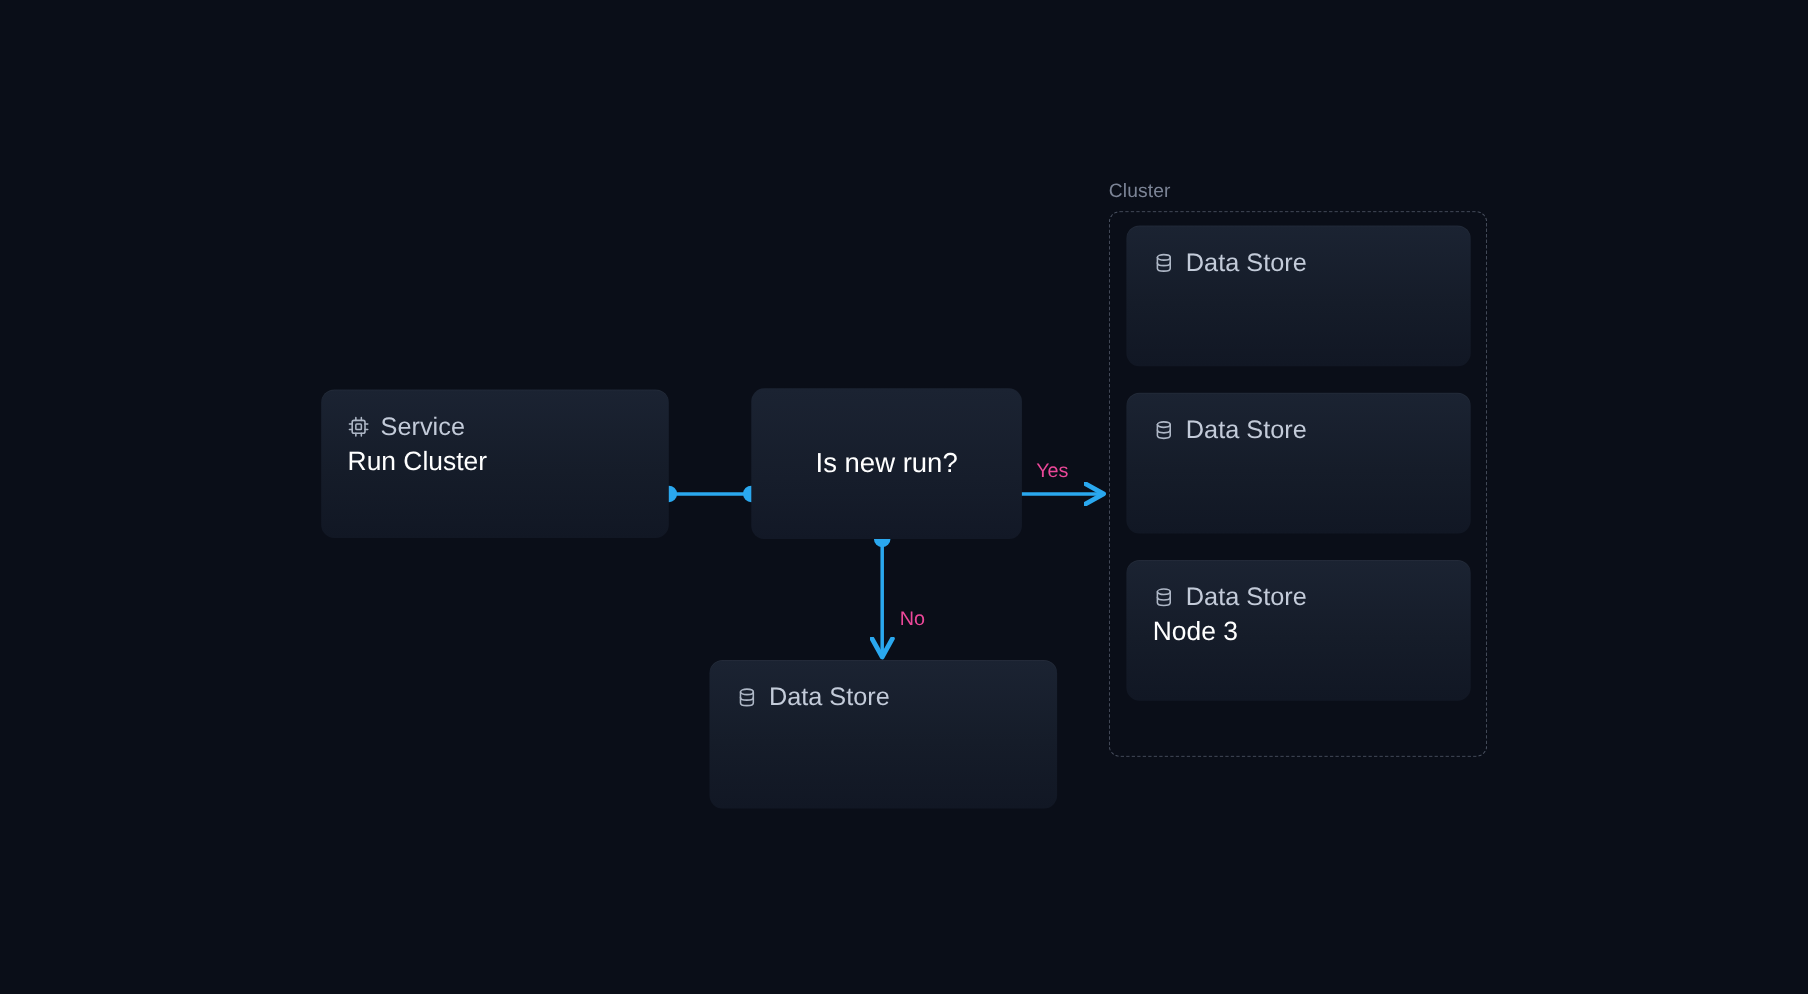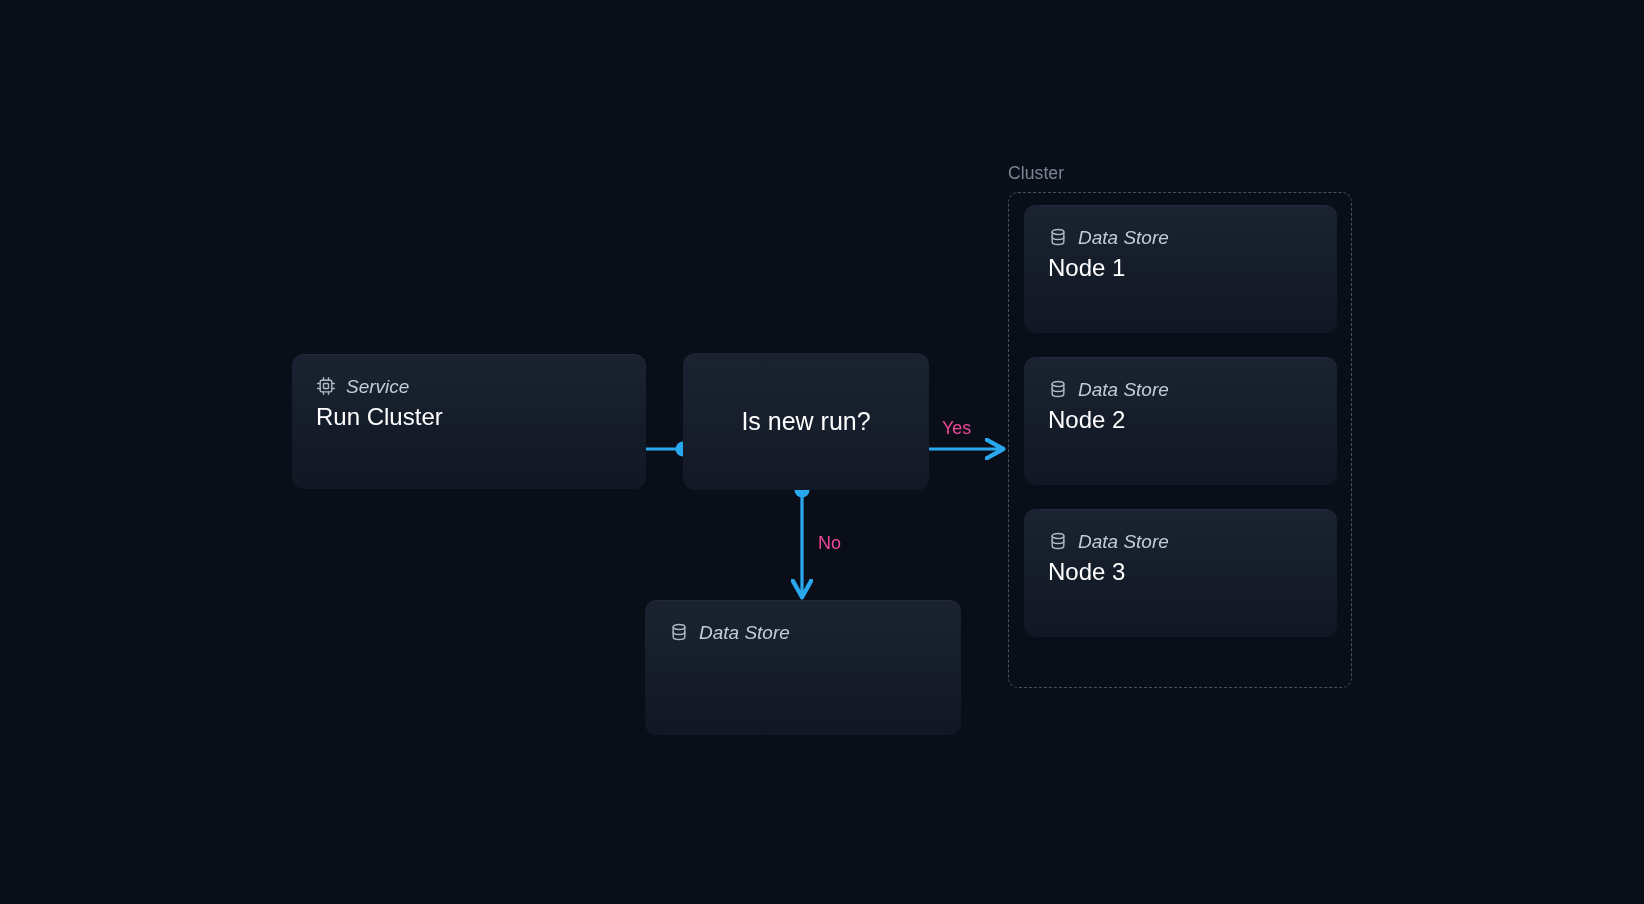--- a/index.html
+++ b/index.html
@@ -49,36 +49,35 @@
   .card-inner {
     padding: 22px 24px 20px 24px;
   }
   .card-head {
     display: flex;
     align-items: center;
     gap: 10px;
     margin-bottom: 7px;
   }
   .card-kind {
-    font-size: 19px;
+    font-size: 23px;
     color: #c3cbd9;
     line-height: 1;
     white-space: nowrap;
-    font-style: italic;
   }
   .card-title {
     font-size: 24px;
     color: #ffffff;
     line-height: 1.18;
     white-space: nowrap;
   }
   .icon-svg { display: block; }
 
   
-  #card-run-executor { left: 292px; top: 354px; width: 354px; height: 135px; }
+  #card-run-executor { left: 292px; top: 354px; width: 316px; height: 135px; }
   #card-old-cluster  { left: 645px; top: 600px; width: 316px; height: 135px; }
   #card-node-1 { left: 1024px; top: 205px; width: 313px; height: 128px; }
   #card-node-2 { left: 1024px; top: 357px; width: 313px; height: 128px; }
   #card-node-3 { left: 1024px; top: 509px; width: 313px; height: 128px; }
 
   
   #card-decision {
     position: absolute;
     left: 683px;
     top: 353px;
@@ -113,21 +112,21 @@
   }
   .edge-dot { fill: #2aa8ef; }
   .edge-label {
     position: absolute;
     font-family: "Liberation Sans", sans-serif;
     font-size: 18px;
     color: #ec4899;
     white-space: nowrap;
   }
   #label-yes { left: 942px; top: 418px; }
-  #label-no  { left: 818px; top: 533px; }
+  #label-no  { left: 818px; top: 552px; }
 </style>
 </head>
 <body>
 
 <div id="canvas">
 
   <div class="cluster-label">Cluster</div>
   <div class="cluster-group"></div>
 
   <svg class="edge-svg">
@@ -197,37 +196,35 @@
       <div class="card-head">
         <span>
           <svg class="icon-svg" width="20" height="20" viewBox="0 0 24 24" fill="none" stroke="#aeb7c6" stroke-width="1.7" stroke-linecap="round" stroke-linejoin="round">
             <ellipse cx="12" cy="6" rx="7" ry="3"></ellipse>
             <path d="M5 6v12c0 1.66 3.13 3 7 3s7-1.34 7-3V6"></path>
             <path d="M5 12c0 1.66 3.13 3 7 3s7-1.34 7-3"></path>
           </svg>
         </span>
         <span class="card-kind">Data Store</span>
       </div>
-      <div class="card-title">Node 1</div>
     </div>
   </div>
 
   <div class="card" id="card-node-2">
     <div class="card-inner">
       <div class="card-head">
         <span>
           <svg class="icon-svg" width="20" height="20" viewBox="0 0 24 24" fill="none" stroke="#aeb7c6" stroke-width="1.7" stroke-linecap="round" stroke-linejoin="round">
             <ellipse cx="12" cy="6" rx="7" ry="3"></ellipse>
             <path d="M5 6v12c0 1.66 3.13 3 7 3s7-1.34 7-3V6"></path>
             <path d="M5 12c0 1.66 3.13 3 7 3s7-1.34 7-3"></path>
           </svg>
         </span>
         <span class="card-kind">Data Store</span>
       </div>
-      <div class="card-title">Node 2</div>
     </div>
   </div>
 
   <div class="card" id="card-node-3">
     <div class="card-inner">
       <div class="card-head">
         <span>
           <svg class="icon-svg" width="20" height="20" viewBox="0 0 24 24" fill="none" stroke="#aeb7c6" stroke-width="1.7" stroke-linecap="round" stroke-linejoin="round">
             <ellipse cx="12" cy="6" rx="7" ry="3"></ellipse>
             <path d="M5 6v12c0 1.66 3.13 3 7 3s7-1.34 7-3V6"></path>

